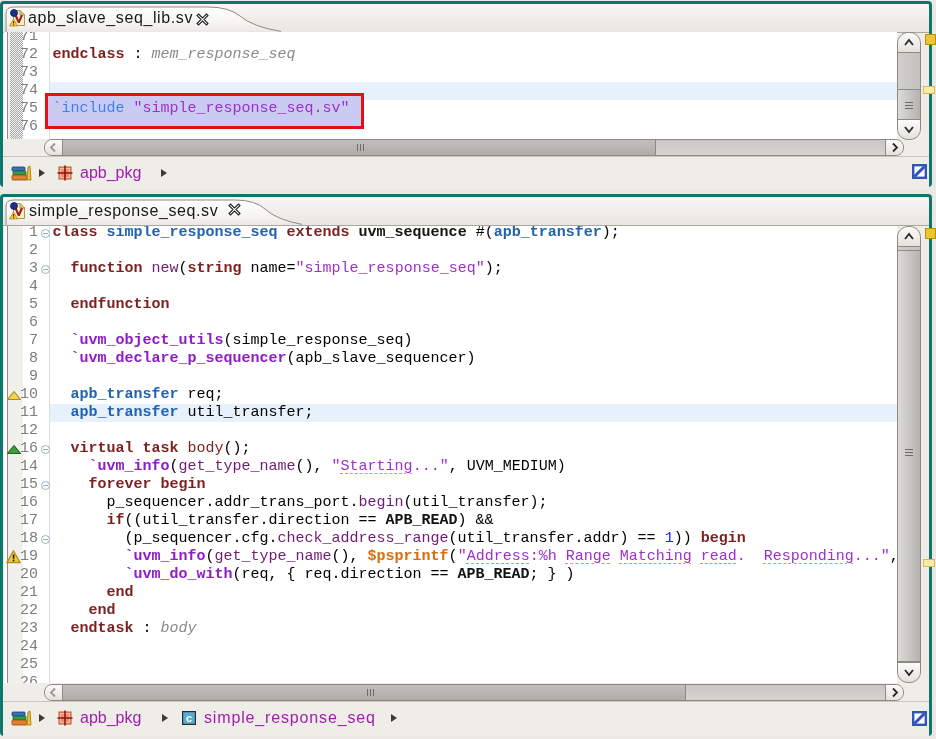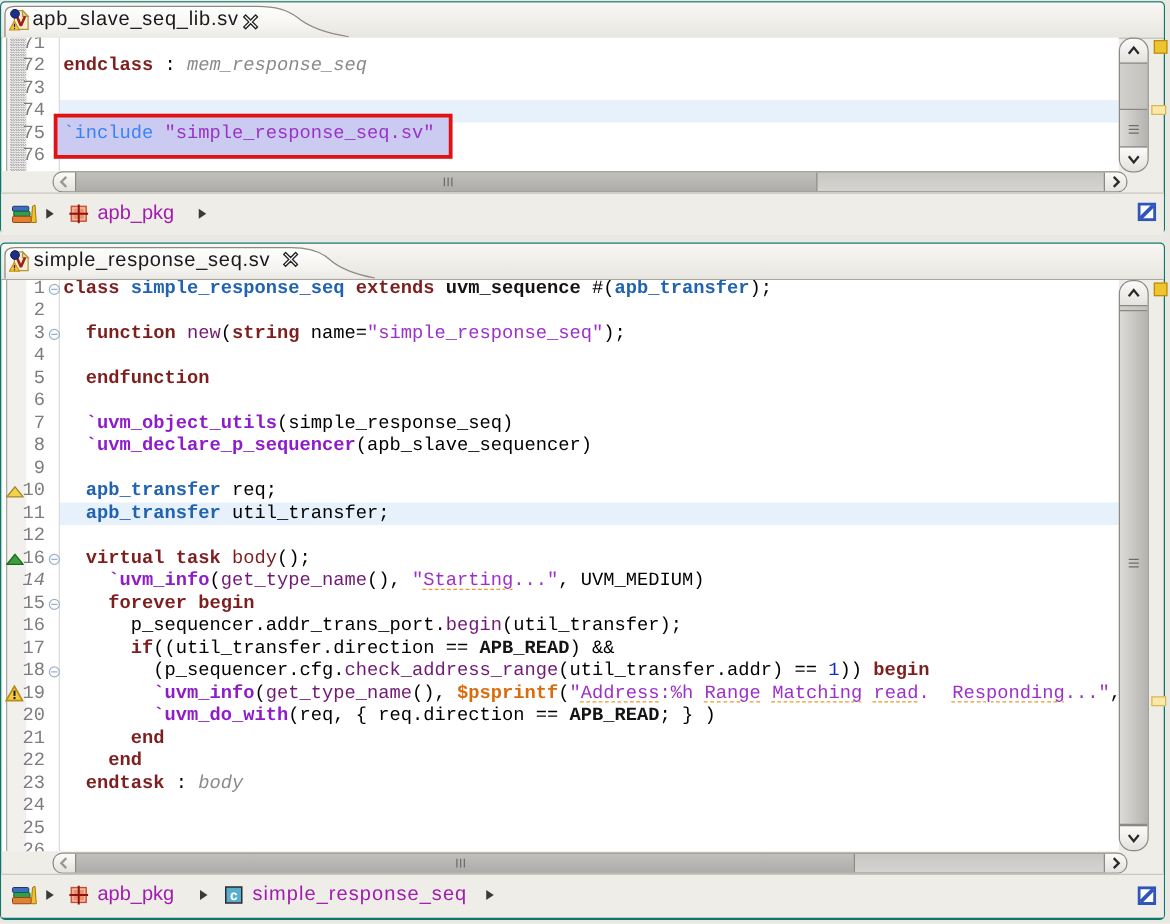--- a/index.html
+++ b/index.html
@@ -1,15 +1,15 @@
 <!DOCTYPE html>
 <html><head><meta charset="utf-8"><style>
 html,body{margin:0;padding:0;}
 body{width:936px;height:739px;position:relative;background:#eae8e2;font-family:"Liberation Sans",sans-serif;overflow:hidden;}
-.pane{position:absolute;left:0;width:932px;border:1px solid #0f766e;border-radius:4px;background:#efede7;box-sizing:border-box;}
+.pane{position:absolute;left:0;width:932px;border:3px solid #0f766e;border-radius:4px;background:#efede7;box-sizing:border-box;}
 .tabbar{position:absolute;left:0;right:0;top:0;height:28px;background:linear-gradient(#f8f7f4,#e8e6e0);border-bottom:1px solid #aaa79f;border-radius:4px 4px 0 0;}
 .tabtxt{position:absolute;font-size:16px;color:#191919;white-space:pre;letter-spacing:0.6px;}
 .code{position:absolute;background:#fff;overflow:hidden;}
 .ln{position:absolute;left:48.5px;height:18px;white-space:pre;font-family:"Liberation Mono",monospace;font-size:15px;line-height:18px;color:#000;}
 .no{position:absolute;left:0;width:34px;height:18px;text-align:right;color:#7d7d7d;font-family:"Liberation Mono",monospace;font-size:15px;line-height:18px;}
 .k{color:#7d1f1f;font-weight:bold}
 .t{color:#2163ae;font-weight:bold}
 .m{color:#8f1cc9;font-weight:bold}
 .f{color:#701a75}
 .fb{color:#d96c0c;font-weight:bold}
@@ -175,21 +175,21 @@
     <div class="no" style="top:52px;">4</div>
     <div class="no" style="top:70px;">5</div>
     <div class="no" style="top:88px;">6</div>
     <div class="no" style="top:106px;">7</div>
     <div class="no" style="top:124px;">8</div>
     <div class="no" style="top:142px;">9</div>
     <div class="no" style="top:160px;">10</div>
     <div class="no" style="top:178px;">11</div>
     <div class="no" style="top:196px;">12</div>
     <div class="no" style="top:214px;">16</div>
-    <div class="no" style="top:232px;font-style:italic;">14</div>
+    <div class="no" style="top:232px;">14</div>
     <div class="no" style="top:250px;">15</div>
     <div class="no" style="top:268px;">16</div>
     <div class="no" style="top:286px;">17</div>
     <div class="no" style="top:304px;">18</div>
     <div class="no" style="top:322px;">19</div>
     <div class="no" style="top:340px;">20</div>
     <div class="no" style="top:358px;">21</div>
     <div class="no" style="top:376px;">22</div>
     <div class="no" style="top:394px;">23</div>
     <div class="no" style="top:412px;">24</div>

